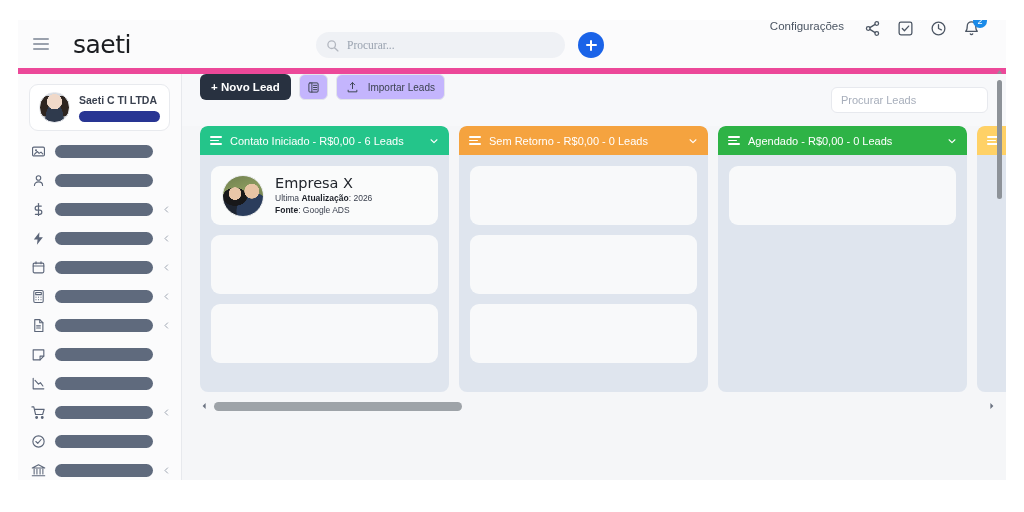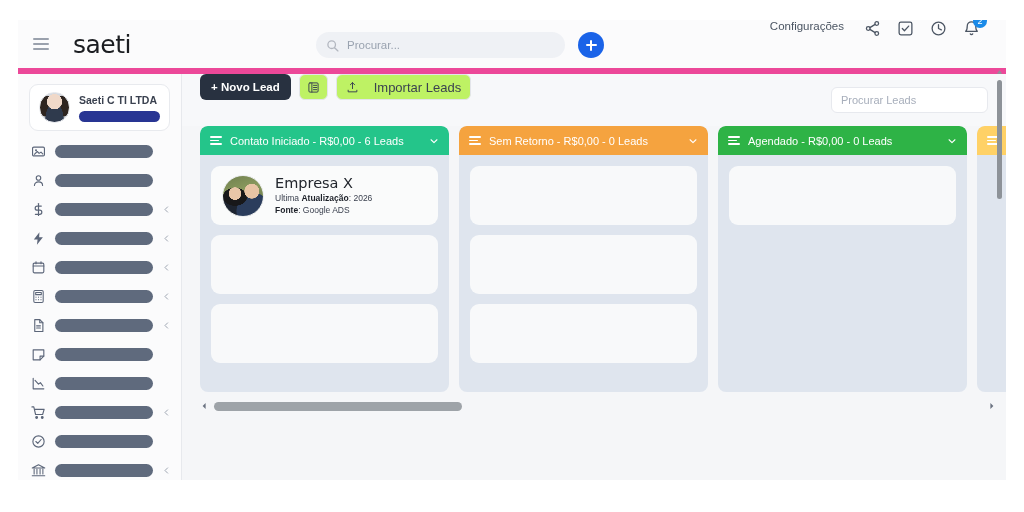--- a/index.html
+++ b/index.html
@@ -50,21 +50,21 @@
     left: 298px; top: 12px;
     width: 249px; height: 26px;
     background: #eff1f5;
     border-radius: 13px;
     display: flex; align-items: center;
     padding: 0 10px;
   }
   .search-ico { width: 13px; height: 13px; flex: 0 0 13px; margin-right: 8px; opacity: .45; }
   .search-input {
     border: none; outline: none; background: transparent;
-    font-family: Liberation Sans, sans-serif;
+    font-family: Liberation Serif, serif;
     font-size: 11.5px; color: #6b7280; width: 100%;
   }
   .search-input::placeholder { color: #9aa3b0; }
 
   .plus-btn {
     position: absolute;
     left: 560px; top: 12px;
     width: 26px; height: 26px; border-radius: 50%;
     background: #1a63e8;
     display: flex; align-items: center; justify-content: center;
@@ -165,26 +165,26 @@
   .btn-primary {
     background: #283140; color: #fff;
     border: none; border-radius: 6px;
     height: 26px; padding: 0 11px;
     font-size: 11.5px; font-weight: 700;
     font-family: "Liberation Sans", sans-serif;
     cursor: pointer;
     display: flex; align-items: center; gap: 4px;
   }
   .btn-ghost {
-    background: #bef264; border: 1px solid #e3e5ea; border-radius: 6px;
+    background: #c4b5fd; border: 1px solid #e3e5ea; border-radius: 6px;
     height: 26px; padding: 0 9px;
-    font-size: 13px; color: #3b4250;
+    font-size: 10px; color: #3b4250;
     font-family: "Liberation Sans", sans-serif;
     cursor: pointer;
-    display: flex; align-items: center; gap: 15px;
+    display: flex; align-items: center; gap: 9px;
   }
   .btn-icon-only { padding: 0 7px; }
   .small-ico { width: 13px; height: 13px; color: #3b4250; display:block; }
 
   .leads-search {
     position: absolute; right: 18px; top: 13px;
     width: 157px; height: 26px;
     background: #fff; border: 1px solid #e7e9ee; border-radius: 6px;
     padding: 0 9px;
     font-size: 11px; color: #9aa3b0; outline: none;

